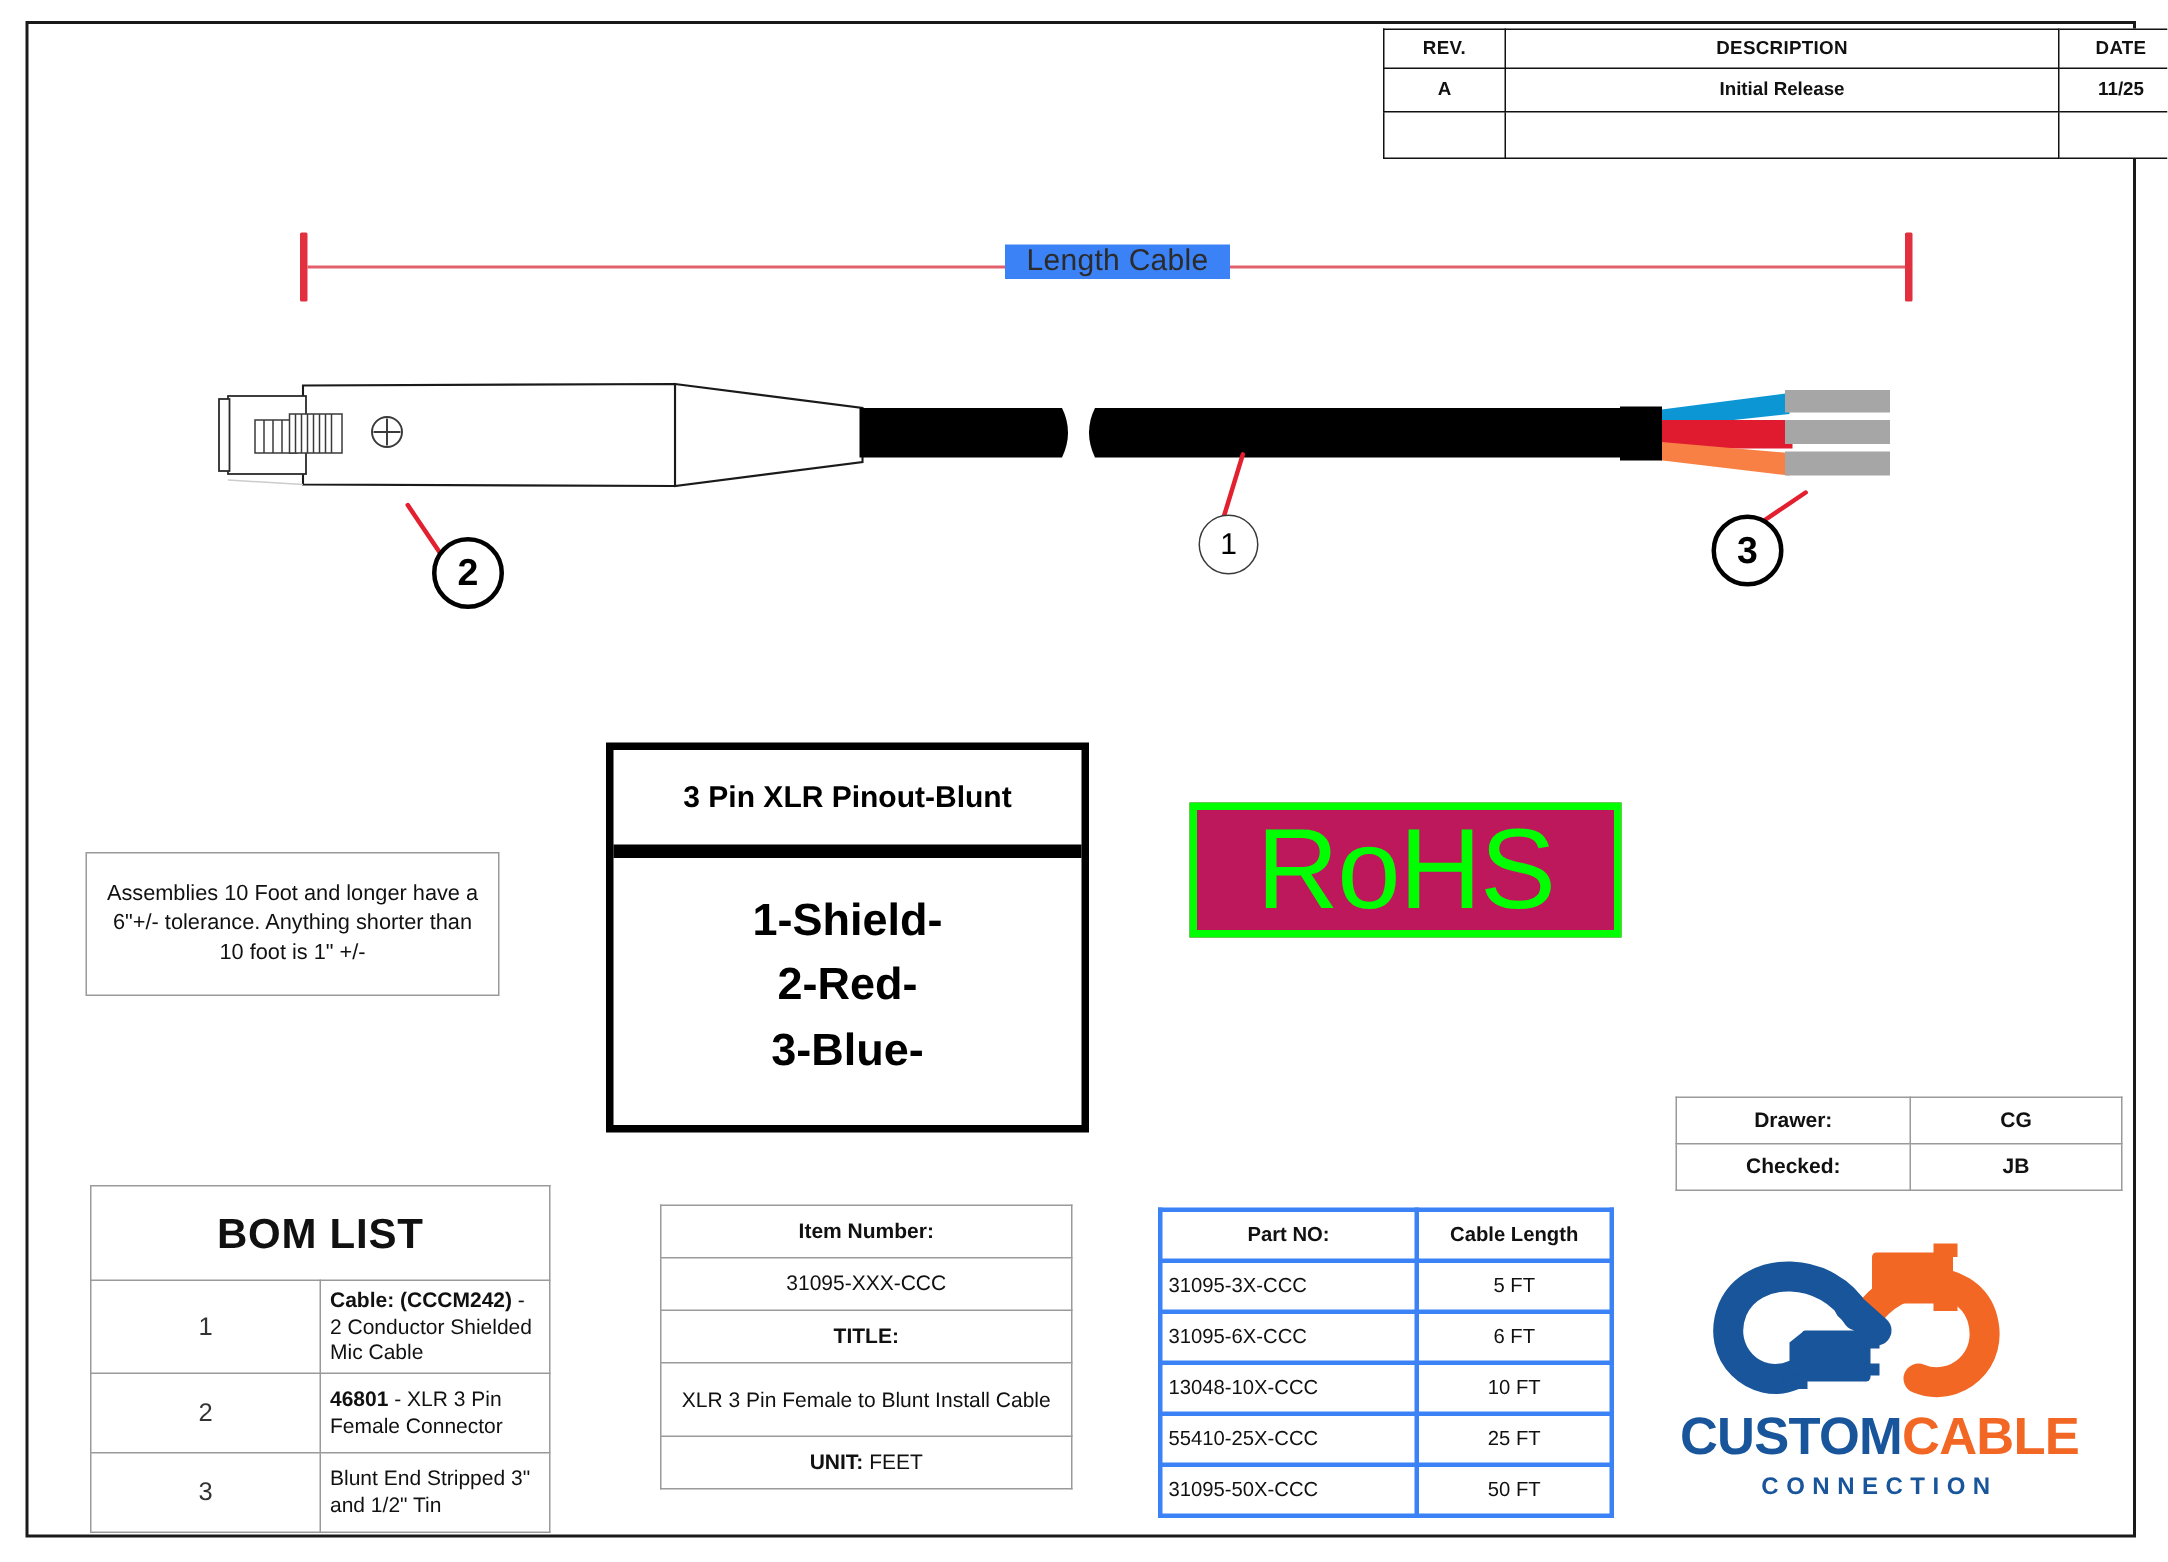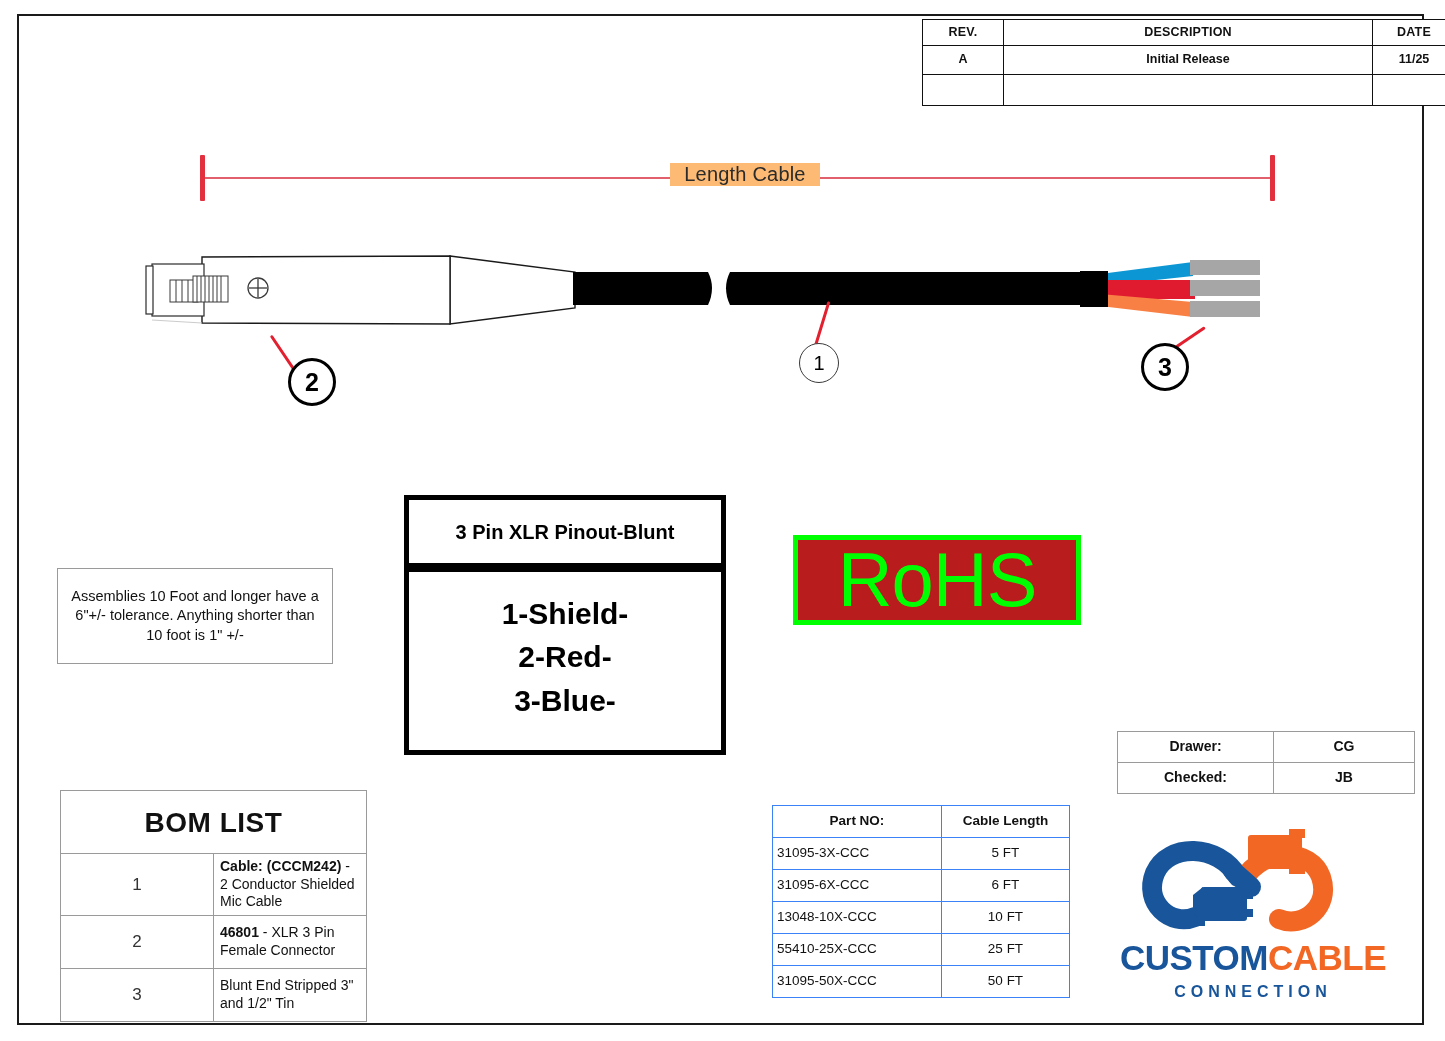--- a/index.html
+++ b/index.html
@@ -81,21 +81,21 @@
   .dim-line.l1 { left: 5px; width: 465px; }
   .dim-line.l2 { right: 5px; width: 455px; }
   #dim-label {
     position: absolute;
     left: 470px;
     top: 8px;
     width: 150px;
     text-align: center;
     font-size: 20px;
     color: #2b2b2b;
-    background: #fdba74;
+    background: #3b82f6;
     letter-spacing: .2px;
   }
 
   
   #assembly {
     position: absolute;
     left: 130px;
     top: 240px;
     width: 1180px;
     height: 100px;
@@ -192,21 +192,21 @@
   
   #rohs {
     position: absolute;
     left: 793px; top: 535px;
     width: 288px; height: 90px;
     border: 5px solid #00ff00;
     box-sizing: border-box;
     display: flex;
     align-items: center;
     justify-content: center;
-    background: #b91c1c;
+    background: #be185d;
   }
   #rohs span {
     font-size: 76px;
     line-height: 0.95;
     color: #00ff00;
     letter-spacing: -1px;
     font-family: "Liberation Sans", sans-serif;
   }
 
   
@@ -232,21 +232,21 @@
     padding: 4px 6px;
   }
 
   
   #item-table { left: 440px; top: 803px; width: 275px; }
   #item-table td { border: 1px solid #9a9a9a; height: 28px; font-size: 14px; }
   #item-table td.two-line { height: 42px; line-height: 1.3; }
 
   
   #part-table { left: 772px; top: 805px; width: 275px; }
-  #part-table td { border: 1px solid #3b82f6; height: 25px; font-size: 13.5px; }
+  #part-table td { border: 3px solid #3b82f6; height: 25px; font-size: 13.5px; }
   #part-table td.pn { text-align: left; padding-left: 4px; }
 
   
   #drawer-table { left: 1117px; top: 731px; width: 275px; }
   #drawer-table td { border: 1px solid #9a9a9a; height: 24px; font-size: 14px; font-weight: bold; }
 
   
   #logo {
     position: absolute;
     left: 1093px; top: 825px;
@@ -408,20 +408,39 @@
       <td class="bom-num">2</td>
       <td class="bom-desc"><b>46801</b><span> - XLR 3 Pin Female Connector</span></td>
     </tr>
     <tr>
       <td class="bom-num">3</td>
       <td class="bom-desc"><b></b><span>Blunt End Stripped 3" and 1/2" Tin</span></td>
     </tr>
   </tbody>
     </table>
 
+  <table class="tbl" id="item-table">
+    <tbody>
+        <tr>
+      <td class="b">Item Number:</td>
+    </tr>
+    <tr>
+      <td>31095-XXX-CCC</td>
+    </tr>
+    <tr>
+      <td class="b">TITLE:</td>
+    </tr>
+    <tr>
+      <td class="two-line">XLR 3 Pin Female to Blunt Install Cable</td>
+    </tr>
+    <tr>
+      <td><b>UNIT:</b> <span>FEET</span></td>
+    </tr>
+  </tbody>
+    </table>
 
   <table class="tbl" id="part-table">
     <tbody>
         <tr>
       <td class="b" style="width:158px">Part NO:</td>
       <td class="b" style="width:117px">Cable Length</td>
     </tr>
     <tr>
       <td class="pn">31095-3X-CCC</td>
       <td>5 FT</td>

